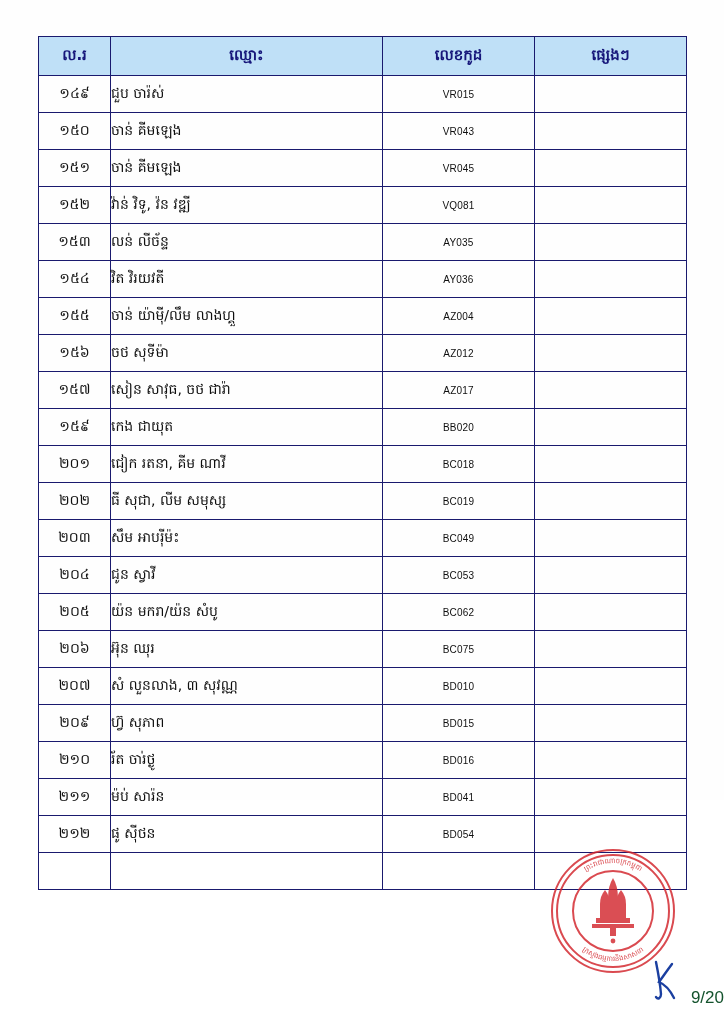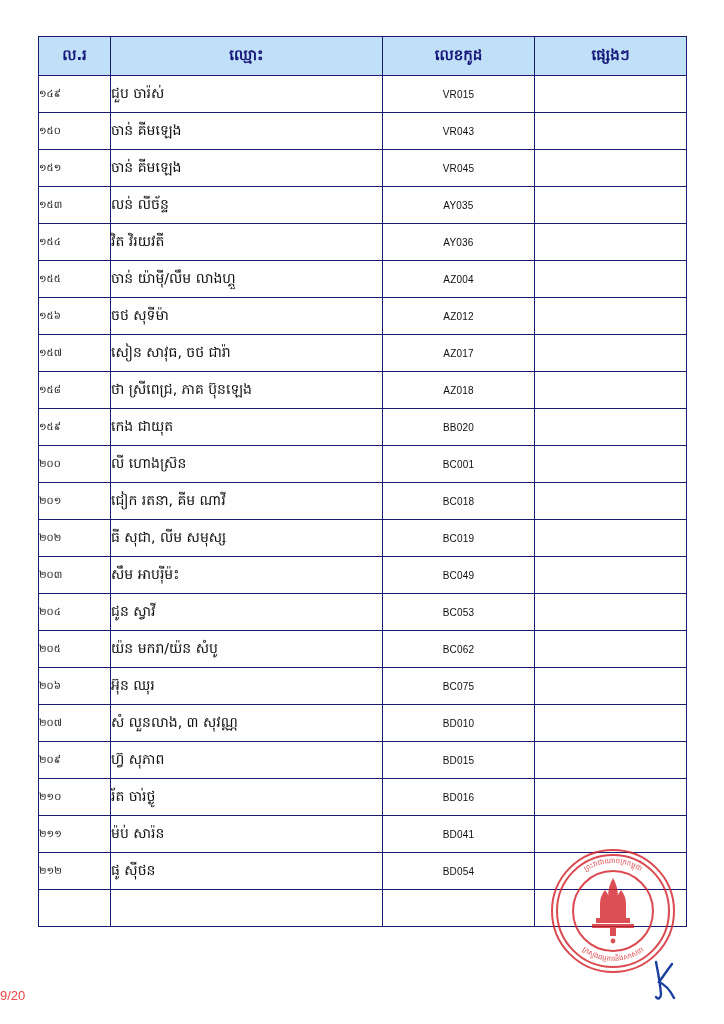--- a/index.html
+++ b/index.html
@@ -50,22 +50,22 @@
   .col-name  { width: 272px; }
   .col-code  { width: 152px; }
   .col-other { width: 152px; }
 
   tbody td {
     height: 36px;
     font-size: 15px;
     color: #0f0f0f;
   }
   td.c-no {
-    text-align: left;
-    font-size: 10px;
+    text-align: center;
+    font-size: 14px;
     color: #111;
     padding: 0 4px;
   }
   td.c-name {
     text-align: left;
     padding-left: 9px;
     font-size: 14px;
   }
   td.c-code {
     text-align: center;
@@ -75,23 +75,23 @@
   }
   td.c-other {
     text-align: center;
   }
 
   .footer {
     position: absolute;
     left: 0;
     top: 988px;
     width: 724px;
-    text-align: left;
-    font-size: 13px;
-    color: #ef4444;
+    text-align: right;
+    font-size: 17px;
+    color: #14532d;
     font-family: "Liberation Sans", sans-serif;
   }
 
   
   .stamp {
     position: absolute;
     left: 548px;
     top: 846px;
     width: 130px;
     height: 130px;
@@ -143,20 +143,26 @@
             <td class="c-code">VR043</td>
             <td class="c-other"></td>
           </tr>
           <tr>
             <td class="c-no">១៥១</td>
             <td class="c-name">ចាន់ គីមឡេង</td>
             <td class="c-code">VR045</td>
             <td class="c-other"></td>
           </tr>
           <tr>
+            <td class="c-no">១៥២</td>
+            <td class="c-name">វ៉ាន់ វិទូ, វ៉ន វឌ្ឍី</td>
+            <td class="c-code">VQ081</td>
+            <td class="c-other"></td>
+          </tr>
+          <tr>
             <td class="c-no">១៥៣</td>
             <td class="c-name">លន់ លីច័ន្ទ</td>
             <td class="c-code">AY035</td>
             <td class="c-other"></td>
           </tr>
           <tr>
             <td class="c-no">១៥៤</td>
             <td class="c-name">វិត វិរយវតី</td>
             <td class="c-code">AY036</td>
             <td class="c-other"></td>
@@ -173,35 +179,23 @@
             <td class="c-code">AZ012</td>
             <td class="c-other"></td>
           </tr>
           <tr>
             <td class="c-no">១៥៧</td>
             <td class="c-name">សៀន សាវុធ, ចថ ជារ៉ា</td>
             <td class="c-code">AZ017</td>
             <td class="c-other"></td>
           </tr>
           <tr>
-            <td class="c-no">១៥៨</td>
-            <td class="c-name">ថា ស្រីពេជ្រ, ភាគ ប៊ុនឡេង</td>
-            <td class="c-code">AZ018</td>
-            <td class="c-other"></td>
-          </tr>
-          <tr>
             <td class="c-no">១៥៩</td>
             <td class="c-name">កេង ជាយុត</td>
             <td class="c-code">BB020</td>
-            <td class="c-other"></td>
-          </tr>
-          <tr>
-            <td class="c-no">២០០</td>
-            <td class="c-name">លី ហោងស្រ៊ន</td>
-            <td class="c-code">BC001</td>
             <td class="c-other"></td>
           </tr>
           <tr>
             <td class="c-no">២០១</td>
             <td class="c-name">ជៀក រតនា, គីម ណាវី</td>
             <td class="c-code">BC018</td>
             <td class="c-other"></td>
           </tr>
           <tr>
             <td class="c-no">២០២</td>

